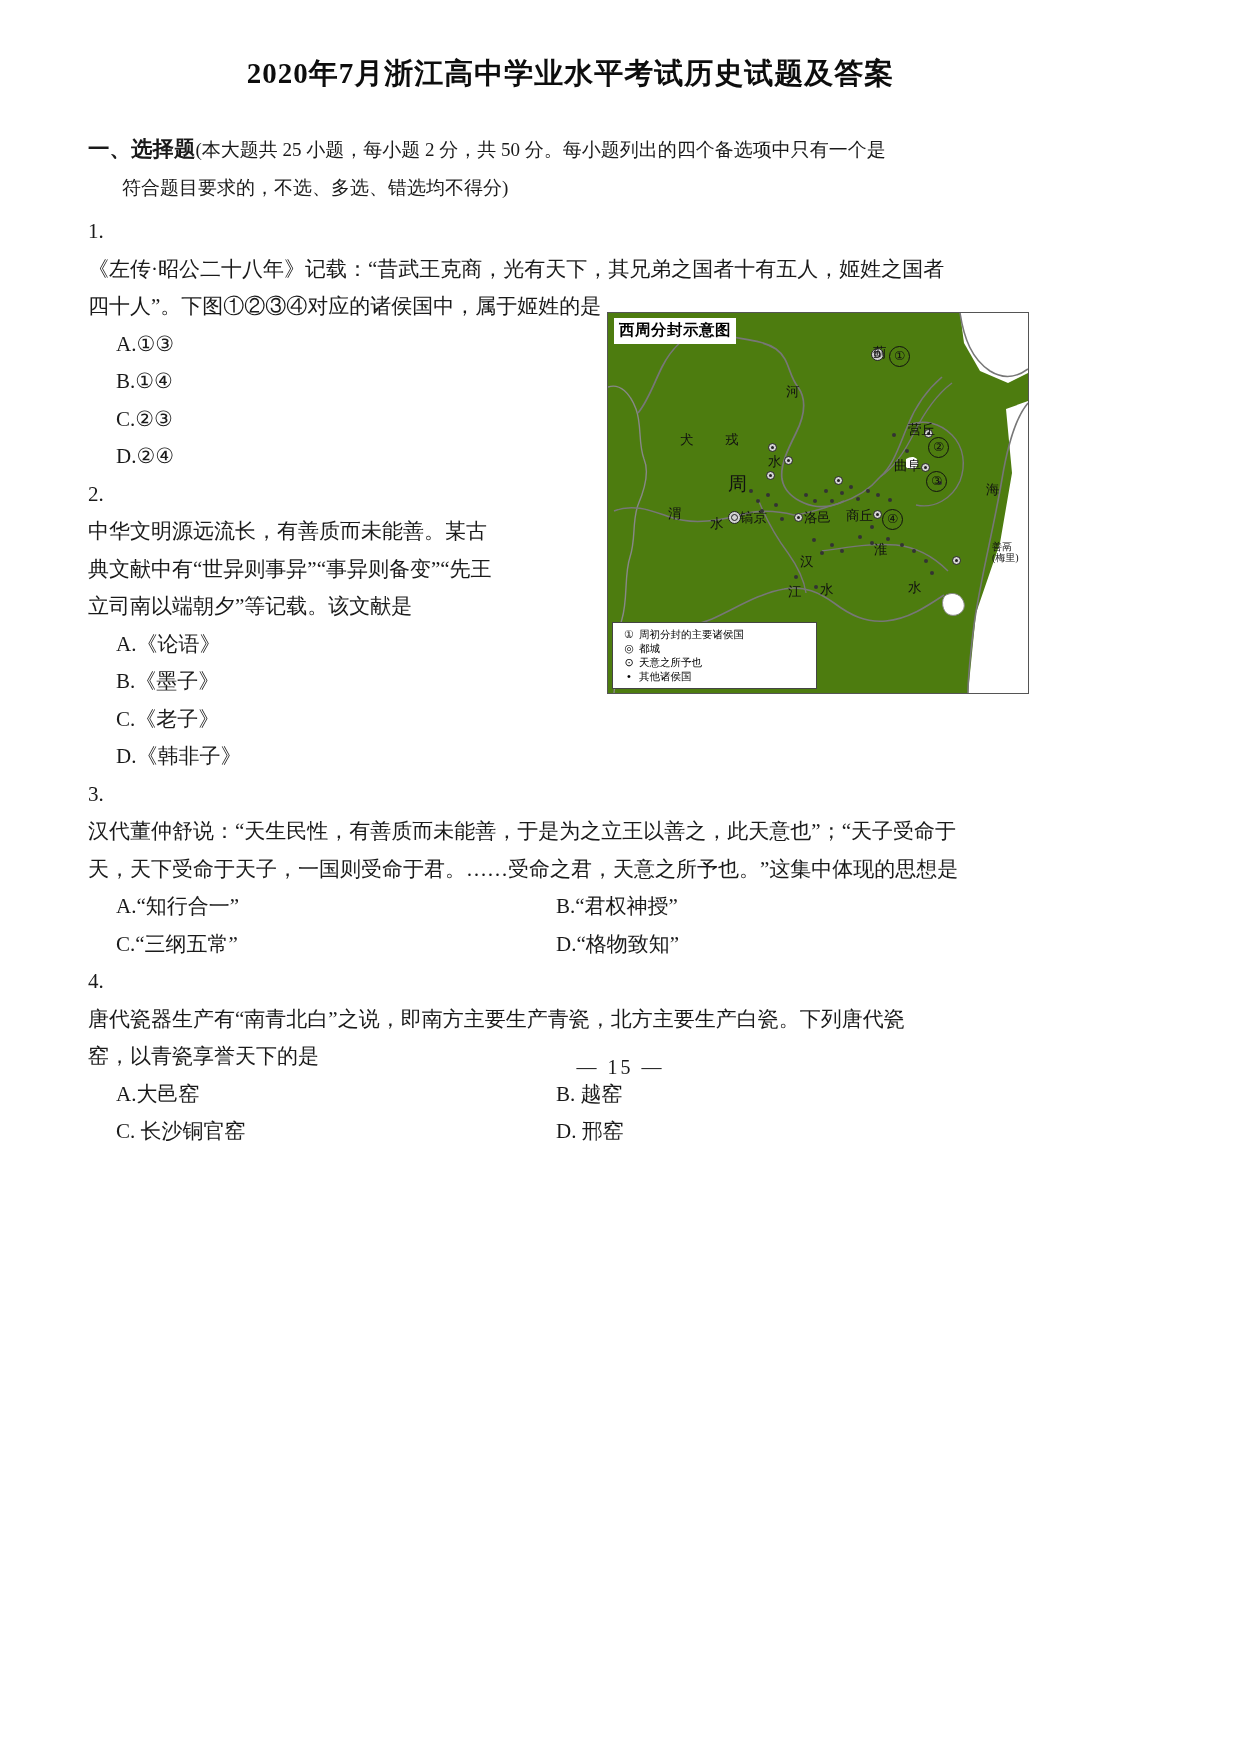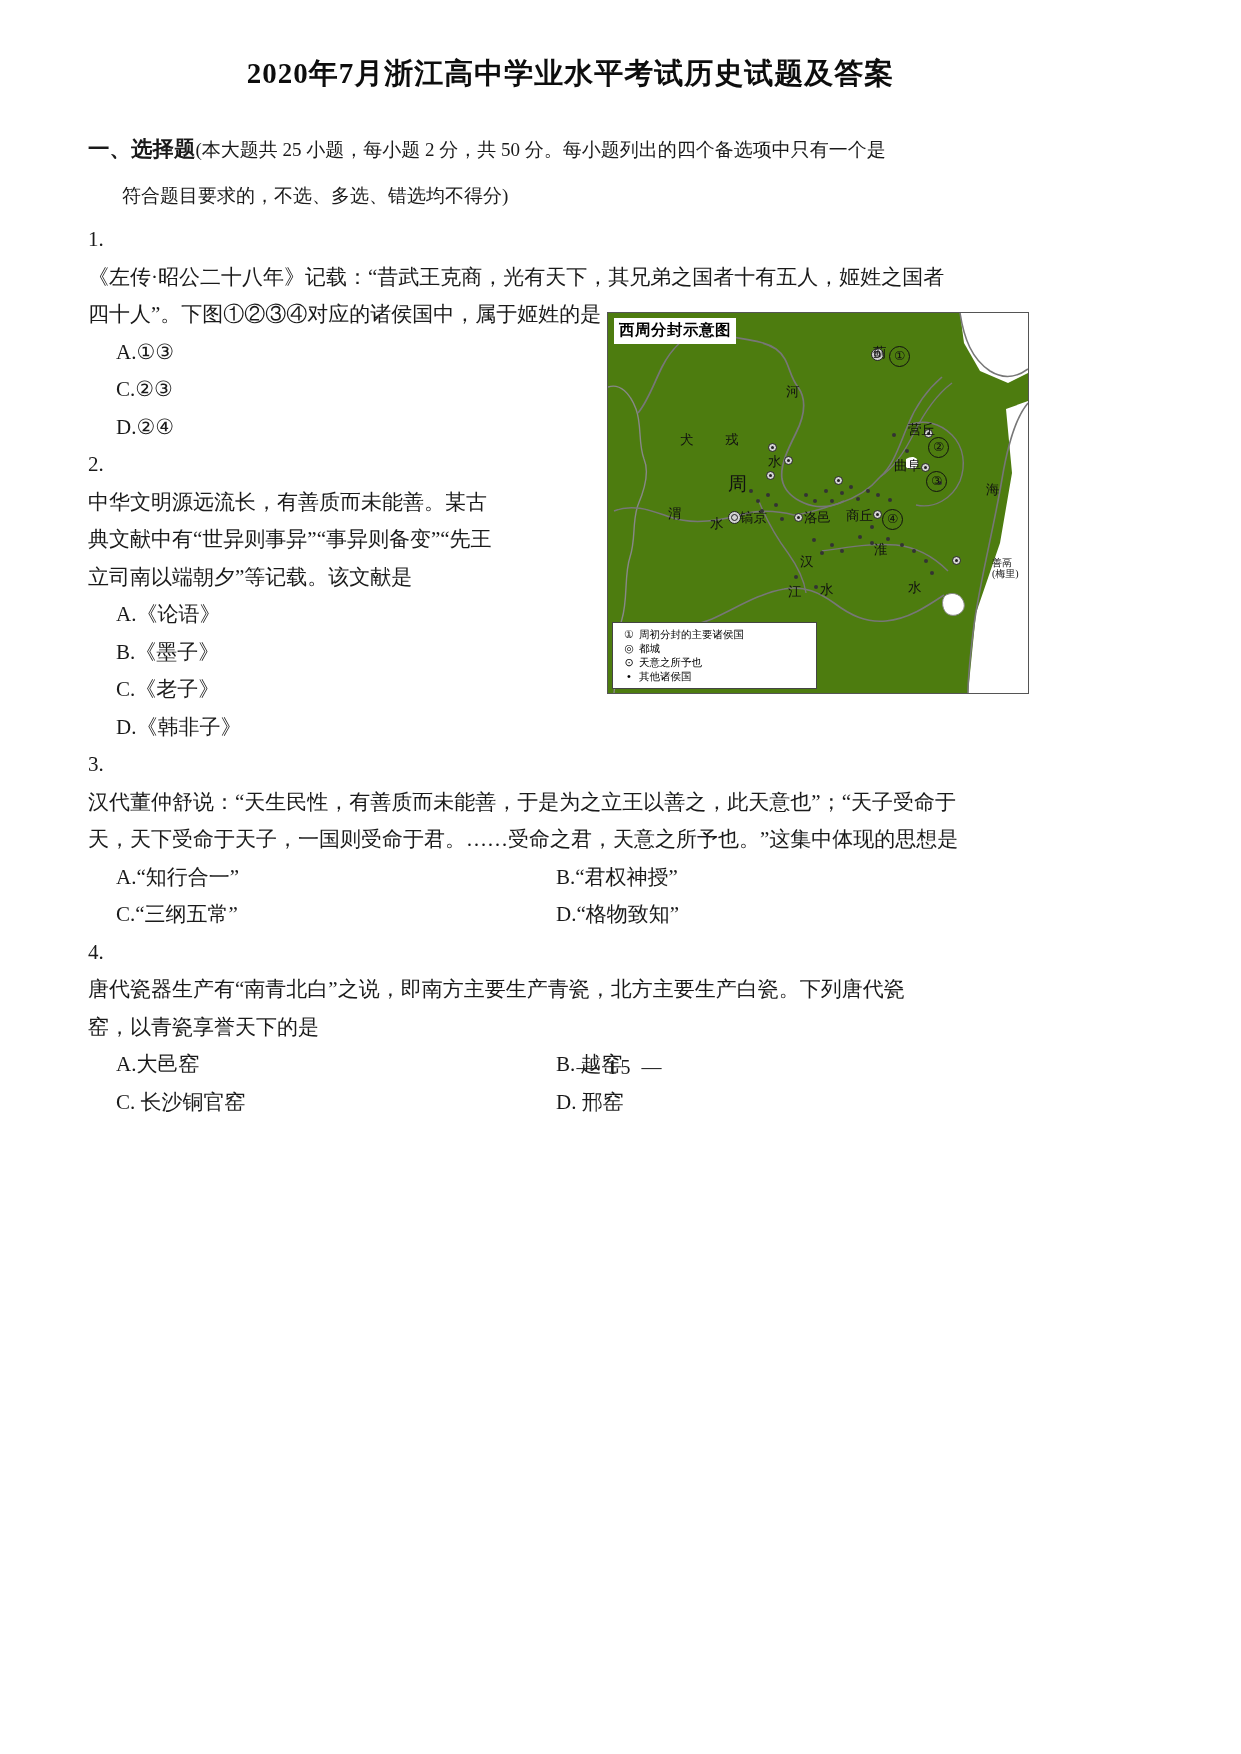--- a/index.html
+++ b/index.html
@@ -46,21 +46,20 @@
     font-weight: bold;
     font-size: 21.5px;
   }
   .section-head .sec-note {
     font-size: 19px;
   }
   .section-head .ind {
     display: block;
     padding-left: 34px;
     font-size: 19px;
-    margin-top: 8px;
   }
   .q {
     position: relative;
     font-size: 21px;
     line-height: 37.5px;
     margin: 0;
   }
   .q .num {
     position: absolute;
     left: 0;
@@ -237,20 +236,21 @@
       <span class="ind">符合题目要求的，不选、多选、错选均不得分)</span>
     </div>
 
     <div class="q narrow" style="margin-top:6px;">
       <span class="num">1.</span>
       <span class="qbody">
         <span class="line">《左传·昭公二十八年》记载：“昔武王克商，光有天下，其兄弟之国者十有五人，姬姓之国者</span>
         <span class="line">四十人”。下图①②③④对应的诸侯国中，属于姬姓的是</span>
       </span>
       <span class="opt-line">A.①③</span>
+      <span class="opt-line">B.①④</span>
       <span class="opt-line">C.②③</span>
       <span class="opt-line">D.②④</span>
     </div>
 
     <div class="q narrow">
       <span class="num">2.</span>
       <span class="qbody">
         <span class="line">中华文明源远流长，有善质而未能善。某古</span>
         <span class="line">典文献中有“世异则事异”“事异则备变”“先王</span>
         <span class="line">立司南以端朝夕”等记载。该文献是</span>
@@ -392,21 +392,21 @@
     <div class="map-label" style="left:196px; top:196px;font-family:Liberation Serif, serif;">洛邑</div>
     <div class="map-label" style="left:238px; top:194px;">商丘</div>
     <div class="map-label" style="left:286px; top:144px;">曲阜</div>
     <div class="map-label" style="left:300px; top:108px;">营丘</div>
     <div class="map-label" style="left:378px; top:168px;">海</div>
     <div class="map-label" style="left:192px; top:240px;">汉</div>
     <div class="map-label" style="left:180px; top:270px;">江</div>
     <div class="map-label" style="left:212px; top:268px;">水</div>
     <div class="map-label" style="left:266px; top:228px;">淮</div>
     <div class="map-label" style="left:300px; top:266px;">水</div>
-    <div class="map-label" style="left:352px; top:244px; font-size:10px; line-height:11px; white-space:pre;padding-left:32px;">善鬲
+    <div class="map-label" style="left:352px; top:228px; font-size:10px; line-height:11px; white-space:pre;padding-left:32px;">善鬲
 (梅里)</div>
 
     <div class="num-circle" style="left:281px; top:33px;">①</div>
     <div class="num-circle" style="left:320px; top:124px;">②</div>
     <div class="num-circle" style="left:318px; top:158px;">③</div>
     <div class="num-circle" style="left:274px; top:196px;">④</div>
 
     <div class="legend">
       <div class="lrow">
         <span class="lsym">①</span>

